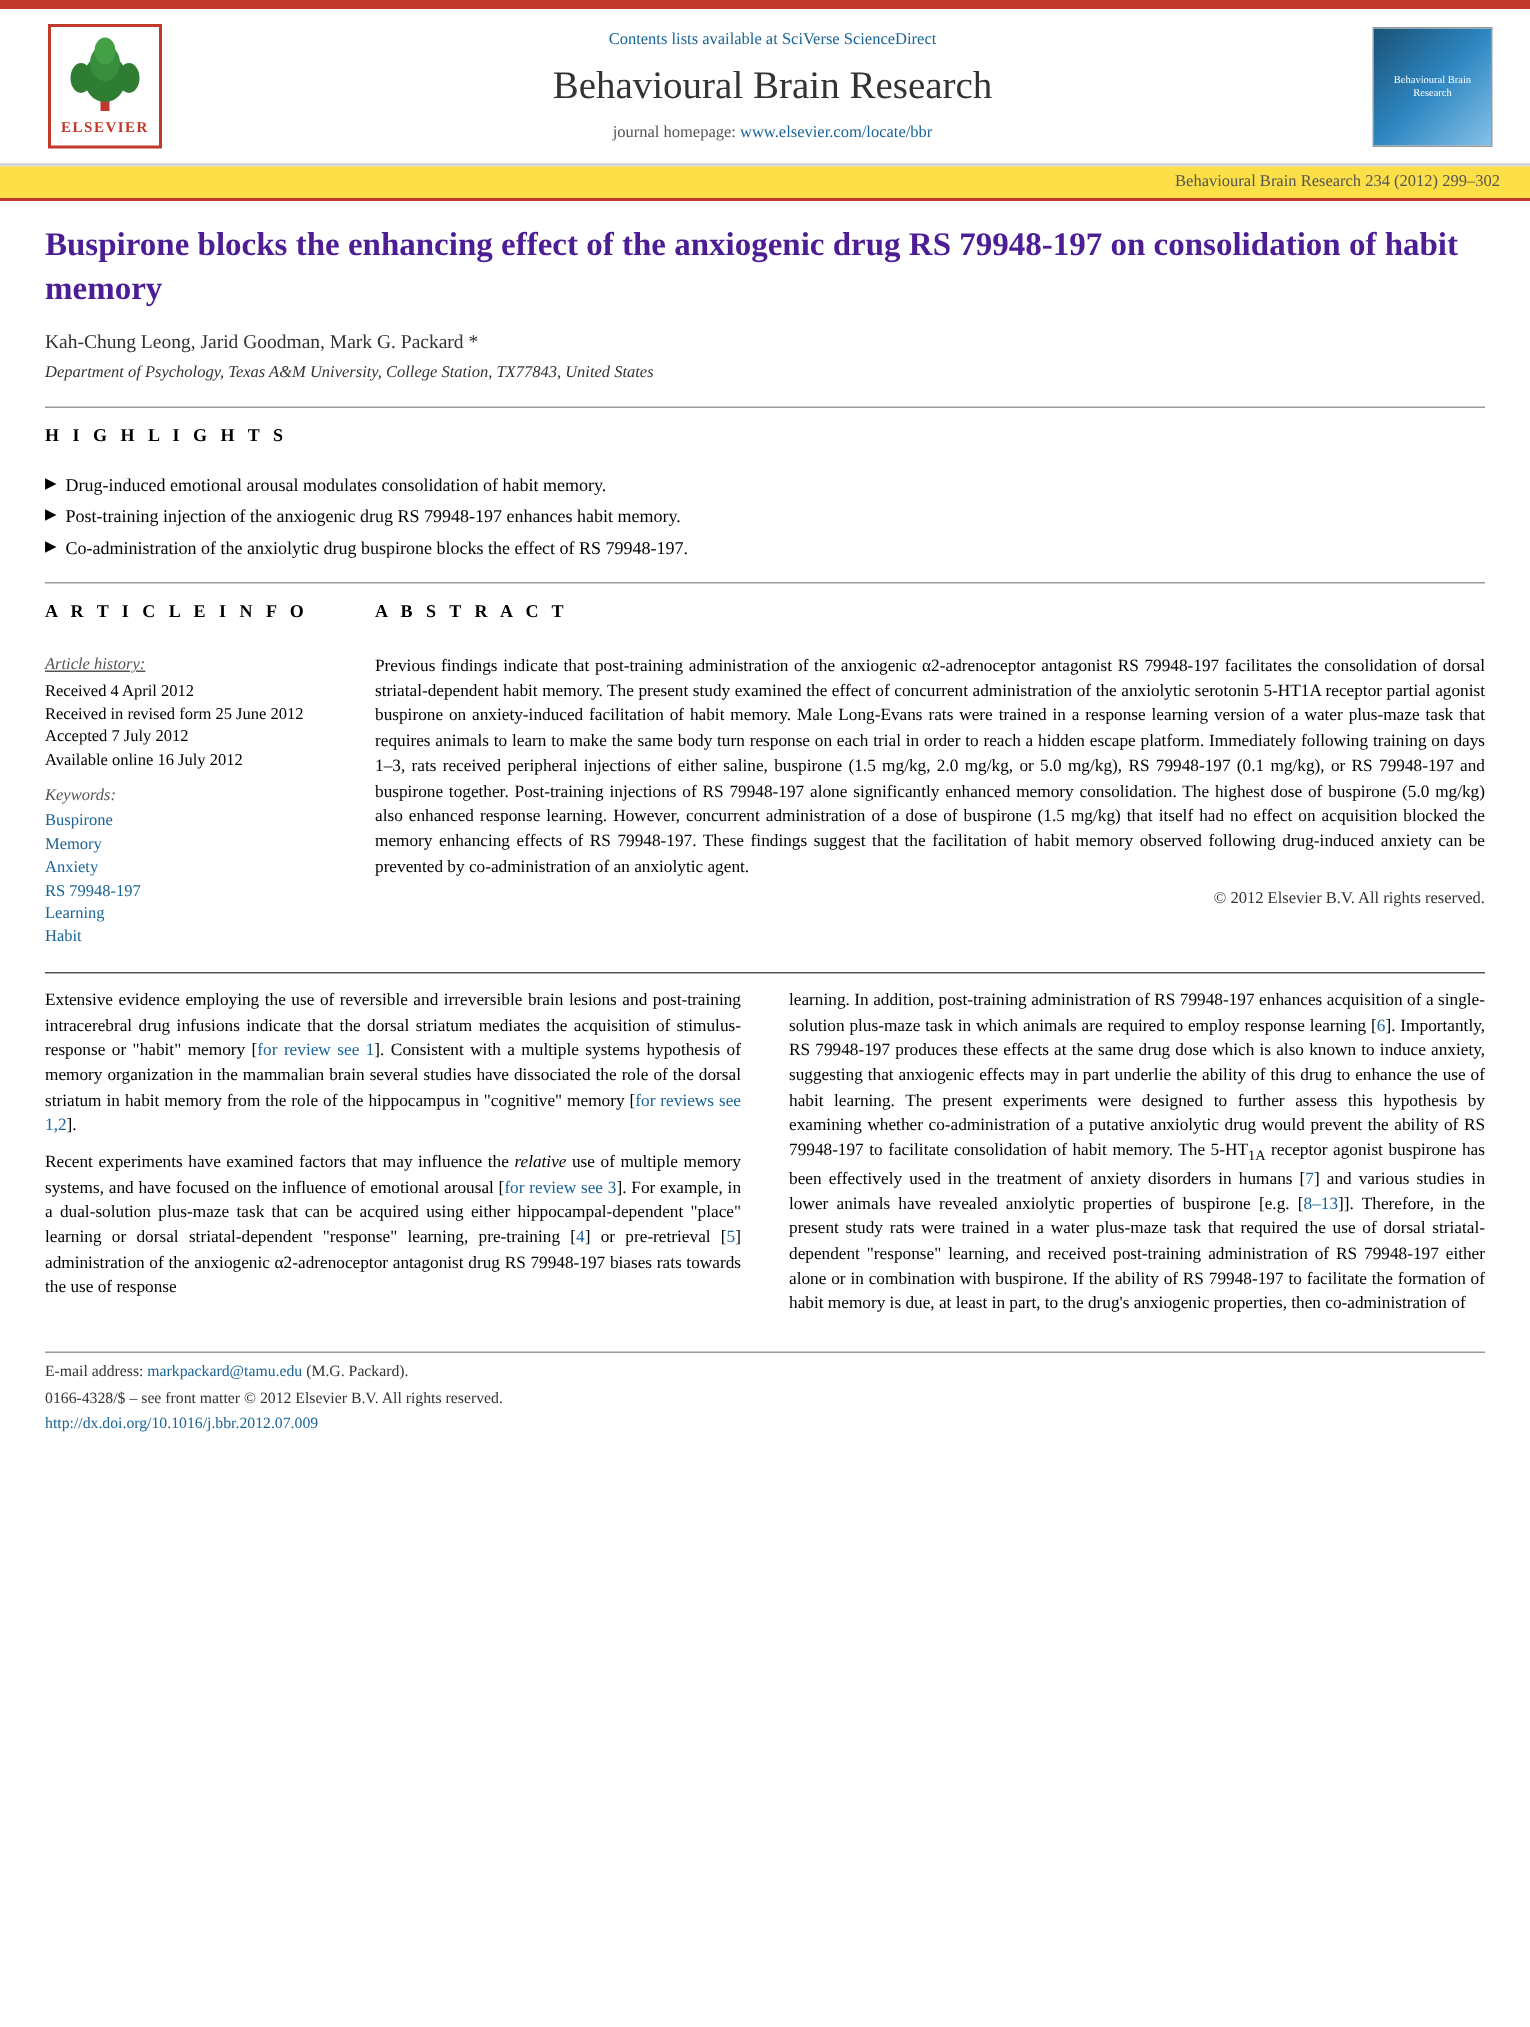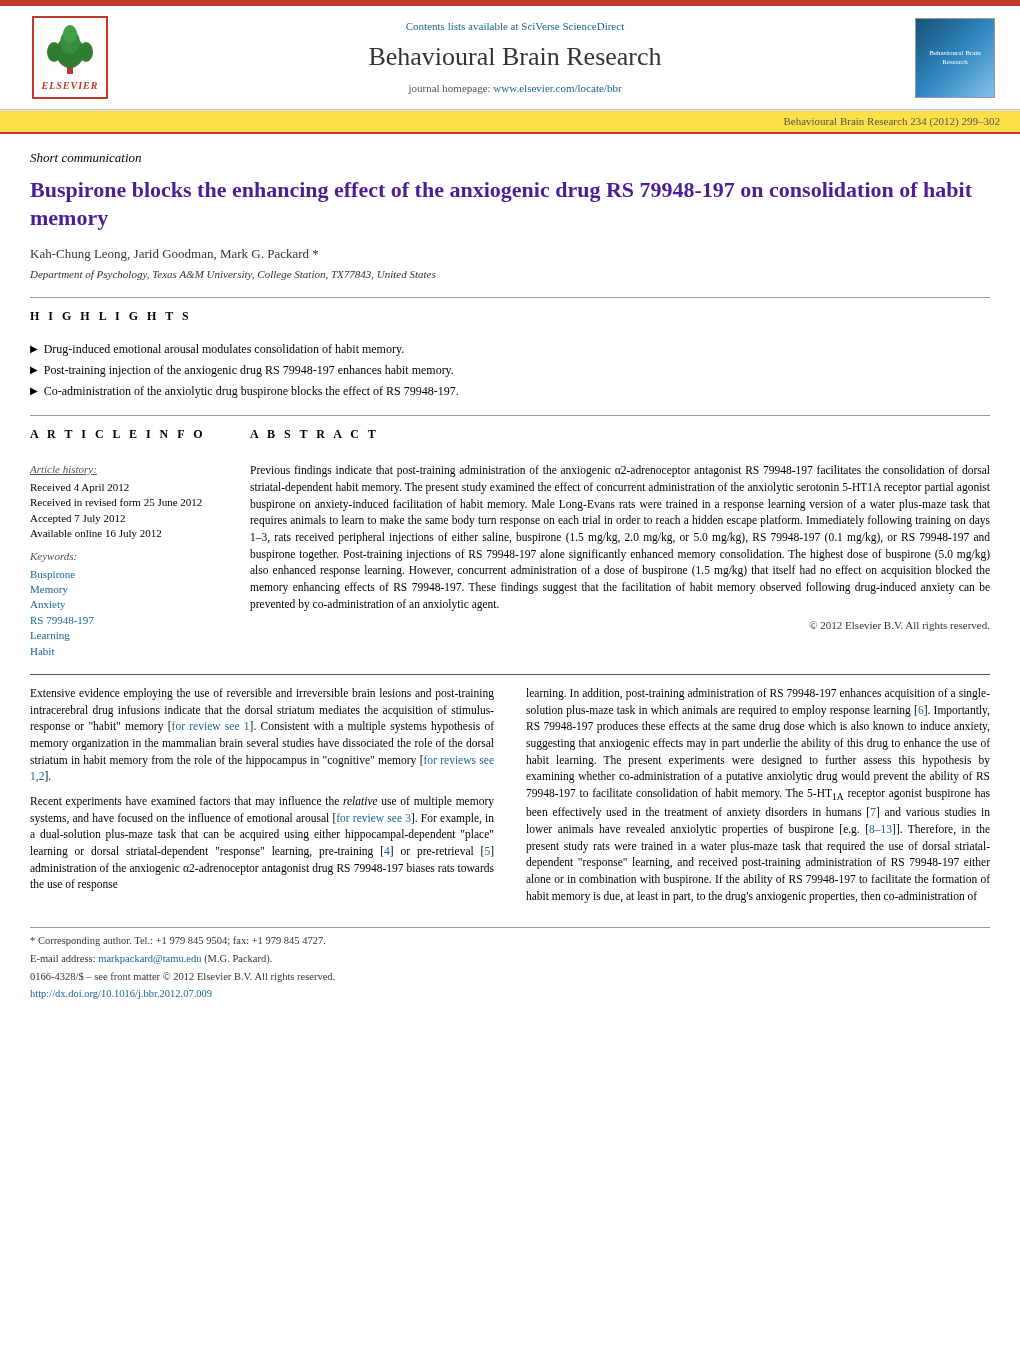--- a/index.html
+++ b/index.html
@@ -55,21 +55,20 @@
       width: 60px;
       height: 55px;
     }
 
     .elsevier-text {
       font-size: 10px;
       font-weight: bold;
       color: #c0392b;
       letter-spacing: 1px;
       margin-top: 2px;
-      font-style: italic;
     }
 
     .journal-center {
       flex: 1;
       text-align: center;
       padding: 0 20px;
     }
 
     .sciverse-link {
       font-size: 11px;
@@ -341,21 +340,20 @@
       </div>
     </div>
   </div>
 
   <div class="citation-bar">
     <span>Behavioural Brain Research 234 (2012) 299–302</span>
   </div>
 
   <div class="main-content">
 
-    <div class="article-type">Short communication</div>
 
     <div class="article-main-title">Buspirone blocks the enhancing effect of the anxiogenic drug RS 79948-197 on consolidation of habit memory</div>
 
     <div class="authors">
       <span>Kah-Chung Leong, Jarid Goodman, Mark G. Packard *</span>
     </div>
 
     <div class="affiliation">Department of Psychology, Texas A&amp;M University, College Station, TX77843, United States</div>
 
     <hr class="divider-line">
@@ -421,21 +419,20 @@
       </div>
 
       <div class="body-col">
         <p>
           learning. In addition, post-training administration of RS 79948-197 enhances acquisition of a single-solution plus-maze task in which animals are required to employ response learning [<a href="#" class="body-link">6</a>]. Importantly, RS 79948-197 produces these effects at the same drug dose which is also known to induce anxiety, suggesting that anxiogenic effects may in part underlie the ability of this drug to enhance the use of habit learning. The present experiments were designed to further assess this hypothesis by examining whether co-administration of a putative anxiolytic drug would prevent the ability of RS 79948-197 to facilitate consolidation of habit memory. The 5-HT<sub>1A</sub> receptor agonist buspirone has been effectively used in the treatment of anxiety disorders in humans [<a href="#" class="body-link">7</a>] and various studies in lower animals have revealed anxiolytic properties of buspirone [e.g. [<a href="#" class="body-link">8–13</a>]]. Therefore, in the present study rats were trained in a water plus-maze task that required the use of dorsal striatal-dependent "response" learning, and received post-training administration of RS 79948-197 either alone or in combination with buspirone. If the ability of RS 79948-197 to facilitate the formation of habit memory is due, at least in part, to the drug's anxiogenic properties, then co-administration of
         </p>
       </div>
     </div>
 
     <div class="footnote-section">
-      <div class="footnote-item">* Corresponding author. Tel.: +1 979 845 9504; fax: +1 979 845 4727.</div>
       <div class="footnote-item">
         <span>E-mail address: </span><a href="#" class="body-link">markpackard@tamu.edu</a><span> (M.G. Packard).</span>
       </div>
       <div class="footnote-item">0166-4328/$ – see front matter © 2012 Elsevier B.V. All rights reserved.</div>
       <div class="footnote-item">
         <a href="#" class="body-link">http://dx.doi.org/10.1016/j.bbr.2012.07.009</a>
       </div>
     </div>
 
   </div>

